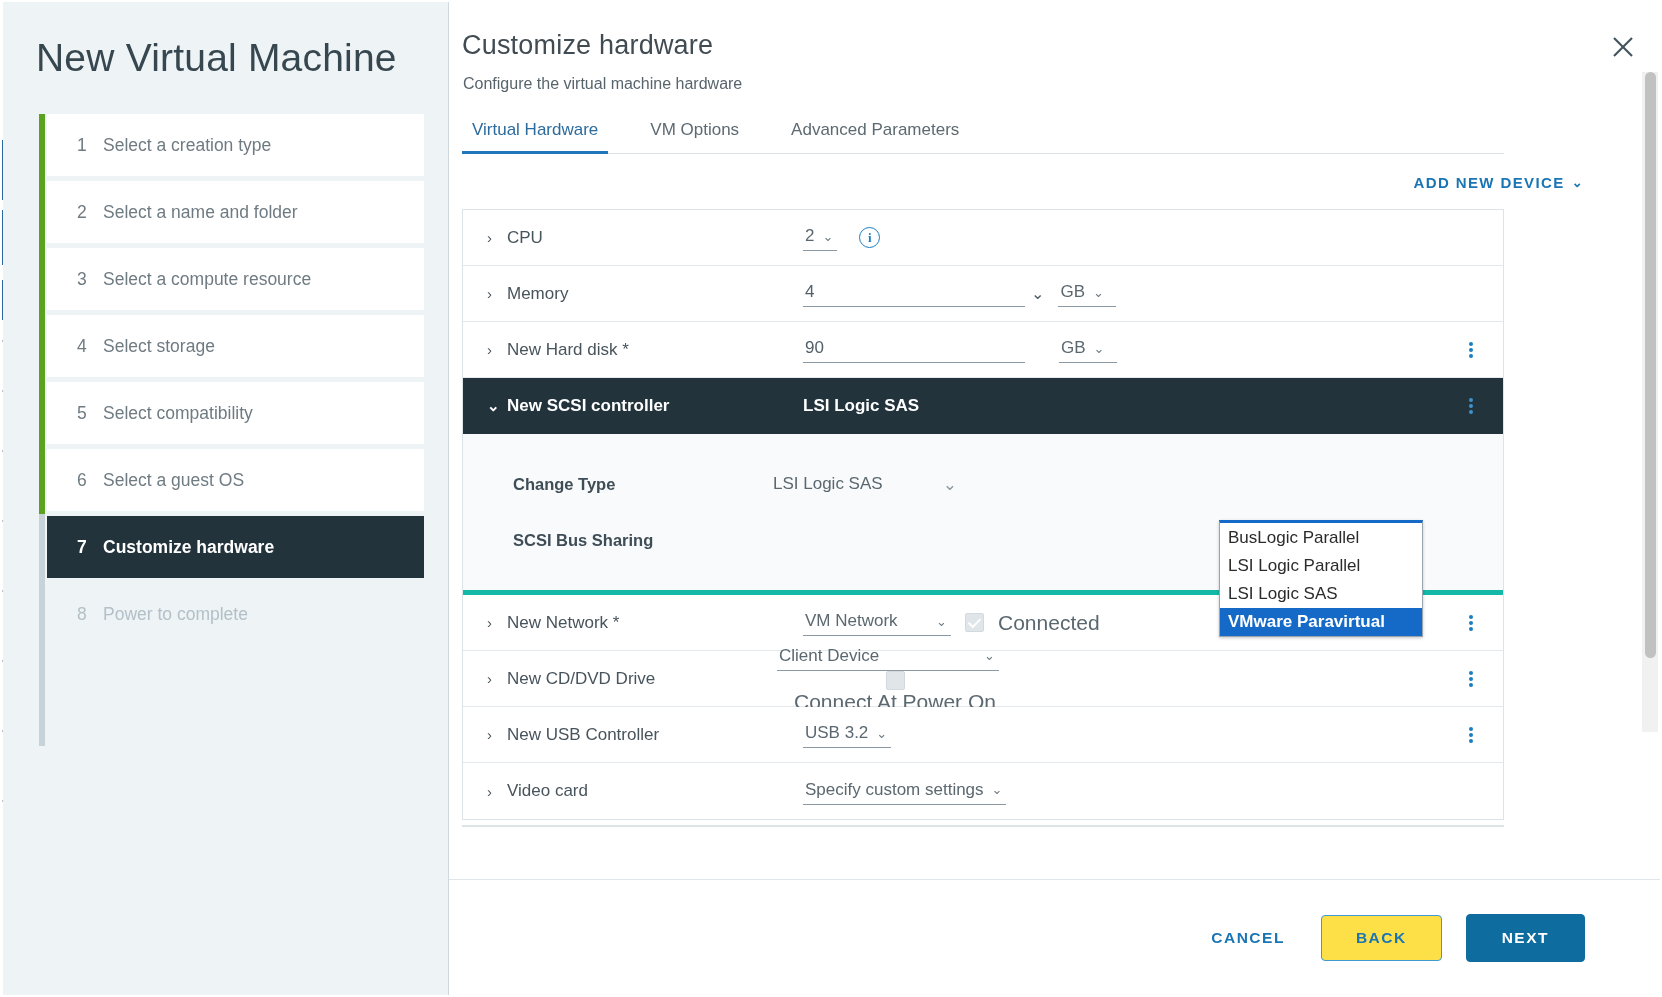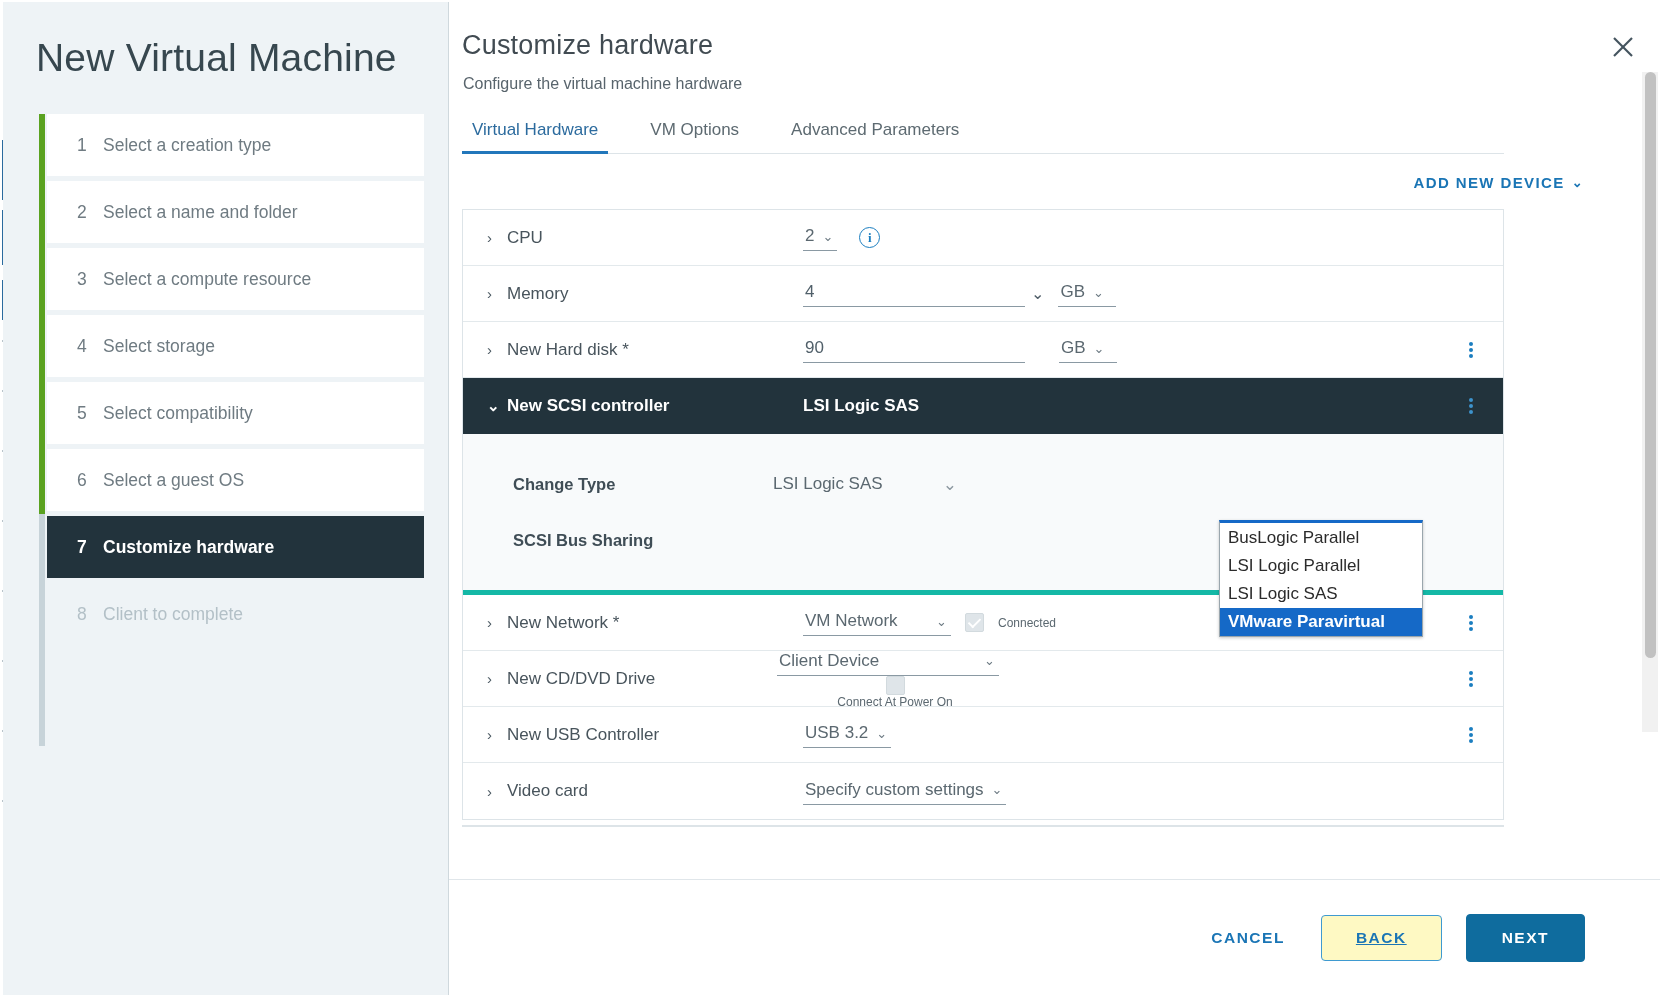--- a/index.html
+++ b/index.html
@@ -242,21 +242,21 @@
     cursor: pointer;
     margin-left: 14px;
   }
   .cbox.checked::after {
     content: "";
     width: 5px; height: 10px;
     border: solid #ffffff;
     border-width: 0 2px 2px 0;
     transform: rotate(45deg) translate(-1px,-1px);
   }
-  .cb-label { font-size: 12px; color: #5b6870; margin-left: 14px; }
+  .cb-label { font-size: 21px; color: #5b6870; margin-left: 14px; }
 
   
   .dropdown {
     position: absolute;
     left: 770px; top: 518px;
     width: 204px;
     background: #ffffff;
     border: 1px solid #9aa6ad;
     border-top: 3px solid #1569c7;
     z-index: 40;
@@ -285,24 +285,23 @@
     display: flex; align-items: center; justify-content: flex-end;
     padding-right: 75px; gap: 24px;
   }
   .btn {
     font-size: 15.5px; letter-spacing: 1.5px; font-weight: 600;
     cursor: pointer;
     font-family: "Liberation Sans", sans-serif;
   }
   .btn-link { color: #1a75b5; background: none; border: none; padding: 8px 12px; }
   .btn-outline {
-    color: #1a75b5; background: #fef9c3;
+    color: #1a75b5; background: #fde047;
     border: 1.5px solid #3f9ad0; border-radius: 4px;
     padding: 13px 34px;
-    text-decoration: underline;
   }
   .btn-primary {
     color: #ffffff; background: #0f6c9e;
     border: 1px solid #0f6c9e; border-radius: 4px;
     padding: 14px 35px;
   }
 
   
   .vscroll {
     position: absolute; right: 4px; top: 72px;
@@ -371,21 +370,21 @@
       <div class="step">
         <span class="num">6</span>
         <span>Select a guest OS</span>
       </div>
       <div class="step current">
         <span class="num">7</span>
         <span>Customize hardware</span>
       </div>
       <div class="step disabled">
         <span class="num">8</span>
-        <span>Client to complete</span>
+        <span>Power to complete</span>
       </div>
     </div>
   </div>
 
   <div class="content">
 
     <div class="close-x">
       <svg width="30" height="30" viewBox="0 0 30 30" aria-hidden="true">
         <line x1="6" y1="6" x2="24" y2="24" stroke="#44545e" stroke-width="2.1"></line>
         <line x1="24" y1="6" x2="6" y2="24" stroke="#44545e" stroke-width="2.1"></line>

